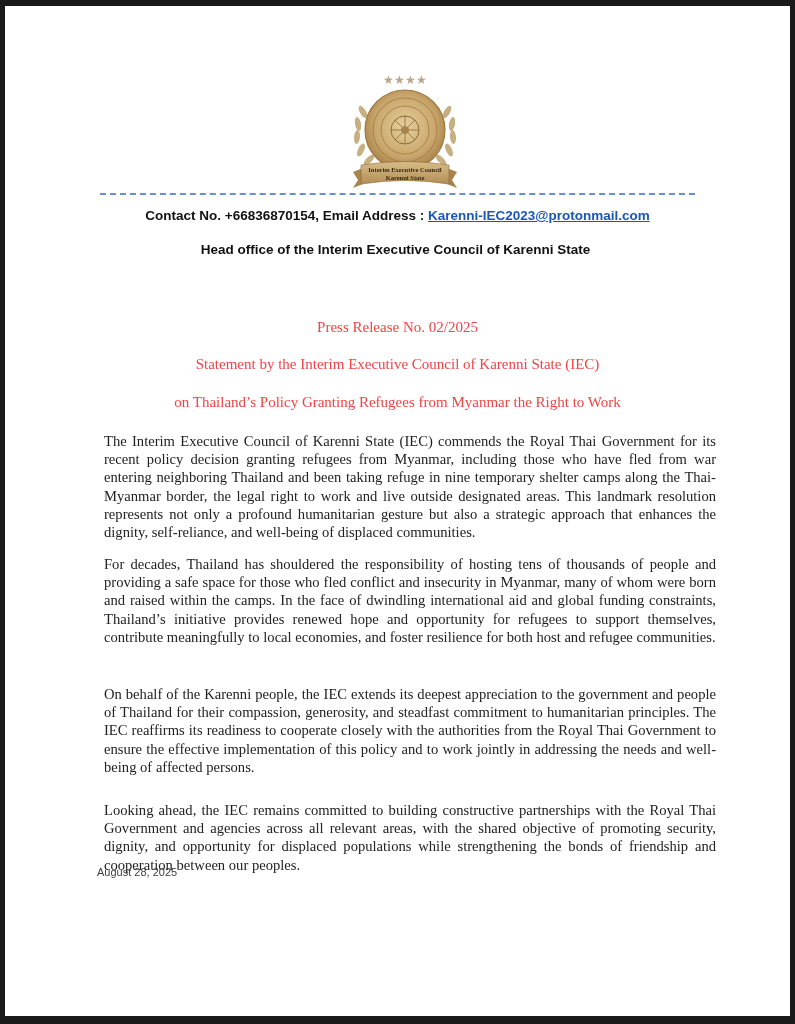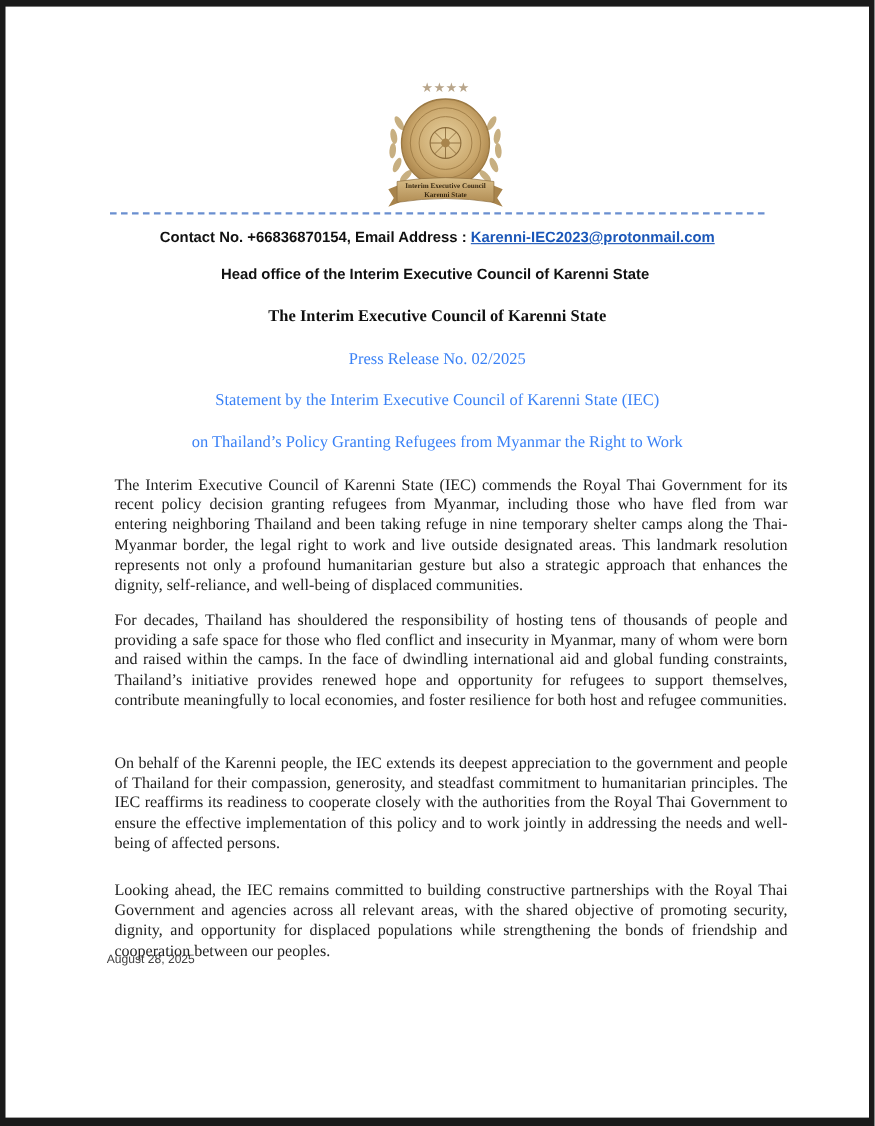--- a/index.html
+++ b/index.html
@@ -39,21 +39,21 @@
   .doc-title {
     position: absolute; left: 0; right: 0; top: 274px;
     text-align: center;
     font-family: "Liberation Serif", serif;
     font-weight: bold; font-size: 15px; color: #111;
   }
   .centered-line {
     position: absolute; left: 0; right: 0;
     text-align: center;
     font-family: "Liberation Serif", serif;
-    font-size: 15px; color: #3b82f6;
+    font-size: 15px; color: #ef4444;
   }
   .l1 { top: 313px; }
   .l2 { top: 350px; }
   .l3 { top: 388px; }
   .para {
     position: absolute; left: 92px; width: 612px;
     font-family: "Liberation Serif", serif;
     font-size: 14.6px; line-height: 18.2px; color: #222;
     text-align: justify; margin: 7px;
     text-align-last: left;
@@ -130,21 +130,20 @@
   </div>
 
   <div class="dash-rule"></div>
 
   <div class="contact">
     <span>Contact No. +66836870154, Email Address : </span><a>Karenni-IEC2023@protonmail.com</a>
   </div>
 
   <div class="head-office">Head office of the Interim Executive Council of Karenni State</div>
 
-  <div class="doc-title">The Interim Executive Council of Karenni State</div>
 
   <div class="centered-line l1">Press Release No. 02/2025</div>
   <div class="centered-line l3">on Thailand’s Policy Granting Refugees from Myanmar the Right to Work</div>
   <div class="centered-line l2">Statement by the Interim Executive Council of Karenni State (IEC)</div>
 
   <p class="para p1">The Interim Executive Council of Karenni State (IEC) commends the Royal Thai Government for its recent policy decision granting refugees from Myanmar, including those who have fled from war entering neighboring Thailand and been taking refuge in nine temporary shelter camps along the Thai-Myanmar border, the legal right to work and live outside designated areas. This landmark resolution represents not only a profound humanitarian gesture but also a strategic approach that enhances the dignity, self-reliance, and well-being of displaced communities.</p>
   <p class="para p2">For decades, Thailand has shouldered the responsibility of hosting tens of thousands of people and providing a safe space for those who fled conflict and insecurity in Myanmar, many of whom were born and raised within the camps. In the face of dwindling international aid and global funding constraints, Thailand’s initiative provides renewed hope and opportunity for refugees to support themselves, contribute meaningfully to local economies, and foster resilience for both host and refugee communities.</p>
   <p class="para p3">On behalf of the Karenni people, the IEC extends its deepest appreciation to the government and people of Thailand for their compassion, generosity, and steadfast commitment to humanitarian principles. The IEC reaffirms its readiness to cooperate closely with the authorities from the Royal Thai Government to ensure the effective implementation of this policy and to work jointly in addressing the needs and well-being of affected persons.</p>
   <p class="para p4">Looking ahead, the IEC remains committed to building constructive partnerships with the Royal Thai Government and agencies across all relevant areas, with the shared objective of promoting security, dignity, and opportunity for displaced populations while strengthening the bonds of friendship and cooperation between our peoples.</p>
 

